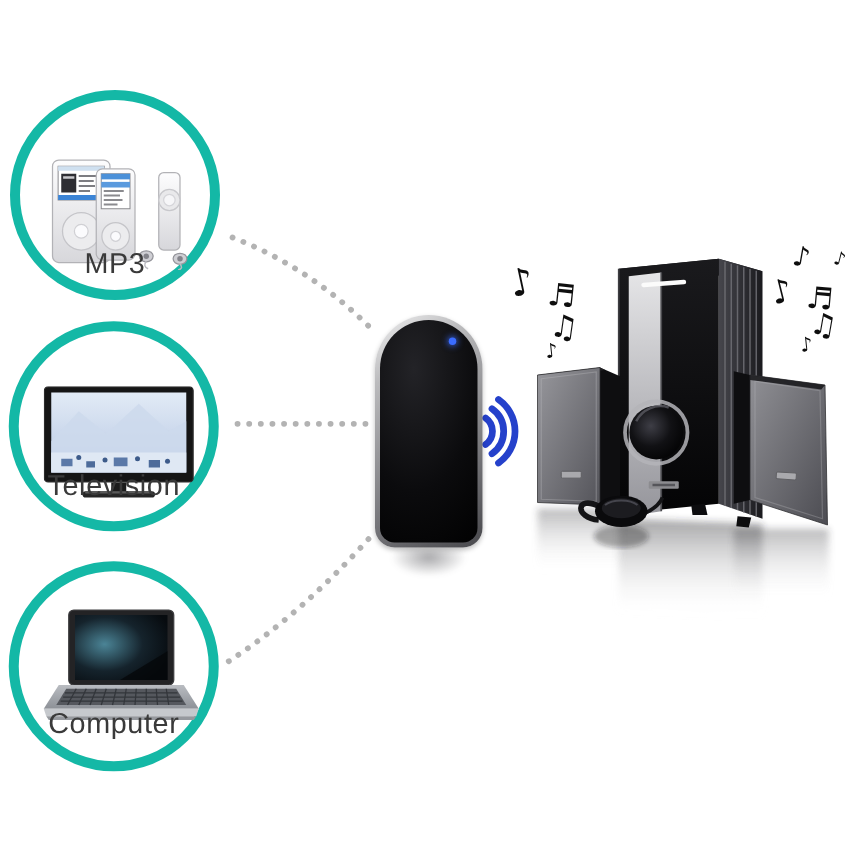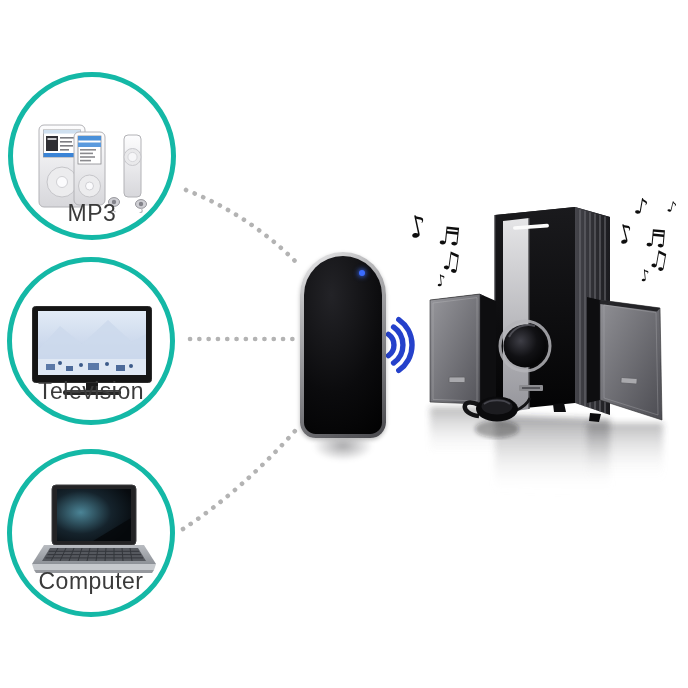--- a/index.html
+++ b/index.html
@@ -3,21 +3,21 @@
 <meta charset="utf-8">
 <style>
   html,body{margin:0;padding:0;background:#fff;}
   .canvas{
     position:relative;width:688px;height:688px;background:#ffffff;
     overflow:hidden;font-family:"Liberation Sans",sans-serif;
   }
   
   .src-circle{
     position:absolute;width:168px;height:168px;border-radius:50%;
-    border:5px solid #14b8a6;background:#fff;box-sizing:border-box;
+    border:8px solid #14b8a6;background:#fff;box-sizing:border-box;
   }
   .src-circle .icon-wrap{position:absolute;}
   .src-label{
     position:absolute;left:0;right:0;text-align:center;
     color:#3a3a3a;font-size:23px;letter-spacing:.5px;
   }
   
   .receiver{
     position:absolute;left:300px;top:252px;width:86px;height:186px;
     border-radius:44px 44px 16px 16px;box-sizing:border-box;padding:4px;

